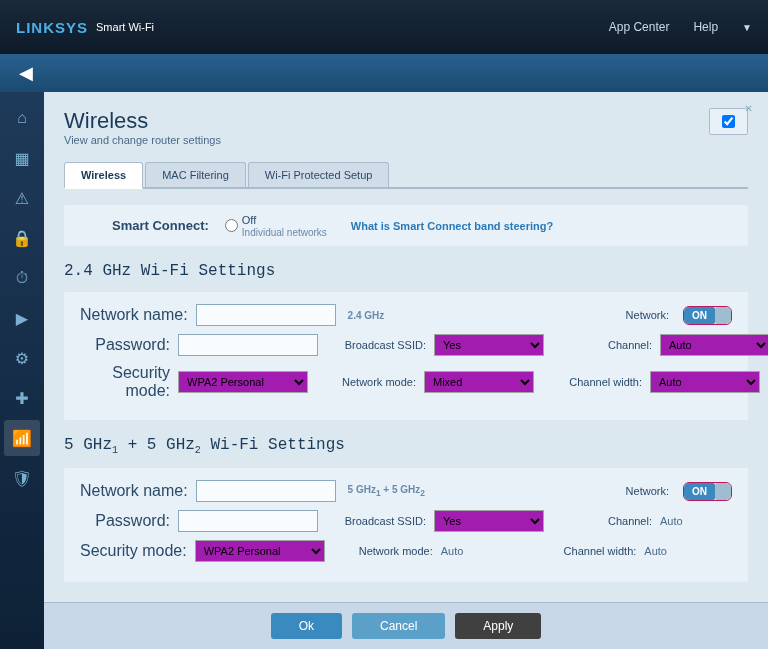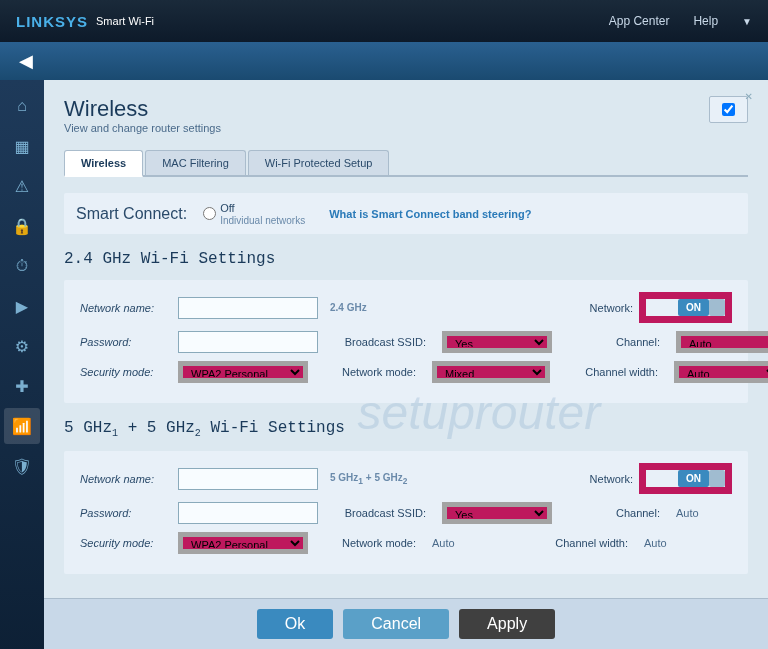--- a/index.html
+++ b/index.html
@@ -1,21 +1,21 @@
 <!DOCTYPE html>
 <html><head>
   <meta charset="utf-8">
   <style>
     * { box-sizing: border-box; margin: 0; padding: 0; }
     body { font-family: Arial, sans-serif; font-size: 12px; background: #c8d8e8; width: 768px; height: 649px; overflow: hidden; }
 
     
     .topbar {
       background: linear-gradient(180deg, #1a2a3a 0%, #0d1a2a 100%);
-      height: 42px;
+      height: 54px;
       display: flex;
       align-items: center;
       padding: 0 16px;
       position: relative;
     }
     .logo-area {
       display: flex;
       align-items: center;
       gap: 8px;
     }
@@ -162,21 +162,21 @@
     
     .smart-connect-row {
       display: flex;
       align-items: center;
       gap: 16px;
       margin-bottom: 16px;
       background: #e8f0f8;
       padding: 8px 12px;
       border-radius: 2px;
     }
-    .sc-label { font-size: 16px; color: #2a4a6a; font-weight: normal; }
+    .sc-label { font-size: 13px; color: #2a4a6a; font-weight: bold; margin-left: 36px; }
     .radio-option { display: flex; align-items: center; gap: 4px; }
     .radio-option label { font-size: 11px; color: #2a4a6a; }
     .radio-sub { font-size: 10px; color: #6a8aaa; display: block; }
     .smart-connect-link { color: #2a7ab8; font-size: 11px; cursor: pointer; margin-left: 8px; font-weight: bold; }
 
     
     .section-title {
       font-size: 16px;
       color: #1a3a5a;
       font-weight: normal;
@@ -193,83 +193,81 @@
       border-radius: 2px;
       margin-bottom: 16px;
     }
     .form-row {
       display: flex;
       align-items: center;
       margin-bottom: 8px;
       gap: 8px;
     }
     .form-label {
-      font-size: 11px;
+      font-size: 16px;
       color: #2a4a6a;
       min-width: 90px;
-      text-align: left;
-      font-style: italic;
+      text-align: right;
     }
     .form-input {
       width: 140px;
       height: 22px;
       border: 1px solid #8aaabb;
       background: #f8fcff;
       padding: 2px 4px;
       font-size: 11px;
     }
     .form-hint {
       font-size: 10px;
       color: #6a8aaa;
       margin-left: 4px;
       font-weight: bold;
     }
     .network-toggle {
       margin-left: auto;
       display: flex;
       align-items: center;
-      gap: 6px;
+      gap: 14px;
     }
     .network-label { font-size: 11px; color: #2a4a6a; }
     .toggle-on {
       background: #3a8abf;
       color: white;
       font-size: 10px;
       font-weight: bold;
       padding: 3px 8px;
       border-radius: 2px;
     }
     .toggle-off {
       background: #c8d8e8;
       color: #6a8aaa;
       font-size: 10px;
       font-weight: bold;
       padding: 3px 8px;
       border-radius: 2px;
     }
     .toggle-container {
       display: flex;
-      border: 7px solid #be185d;
-      border-radius: 0;
+      border: 1px solid #be185d;
+      border-radius: 6px;
       overflow: hidden;
-      padding-left: 32px;
     }
 
     .field-group {
       display: flex;
       align-items: center;
-      gap: 16px;
+      gap: 8px;
       flex: 1;
     }
     .field-label-sm { font-size: 11px; color: #2a4a6a; min-width: 100px; text-align: right; }
 
     select.form-select {
       height: 22px;
-      border: 5px solid #a3a3a3;
-      background: #be185d;
+      border: 1px solid #a3a3a3;
+      background: #a21caf;
       padding: 1px 4px;
       font-size: 11px;
       min-width: 110px;
     }
     .static-val { font-size: 11px; color: #4a6a8a; }
 
     
     .watermark {
       position: absolute;
       top: 50%;
@@ -292,21 +290,21 @@
       gap: 10px;
       position: absolute;
       bottom: 0;
       left: 44px;
       right: 0;
     }
     .btn {
       padding: 6px 28px;
       border: none;
       border-radius: 3px;
-      font-size: 16px;
+      font-size: 12px;
       cursor: pointer;
     }
     .btn-primary { background: #3a8abf; color: white; }
     .btn-secondary { background: #5aa0c8; color: white; }
     .btn-apply { background: #404040; color: white; }
 
     .content-wrapper {
       position: relative;
     }
   </style>
@@ -372,21 +370,20 @@
           <input type="radio" name="smart-connect" style="">
           <div>
             <label>Off</label>
             <span class="radio-sub">Individual networks</span>
           </div>
         </div>
         <span class="smart-connect-link">What is Smart Connect band steering?</span>
       </div>
 
       <div class="content-wrapper">
-        <div class="watermark">setuprouter</div>
 
         <div class="section-title">
           <span>2.4 GHz Wi-Fi Settings</span>
         </div>
 
         <div class="form-section">
 
           <div class="form-row">
             <span class="form-label">Network name:</span>
             <input type="text" class="form-input" style="">

